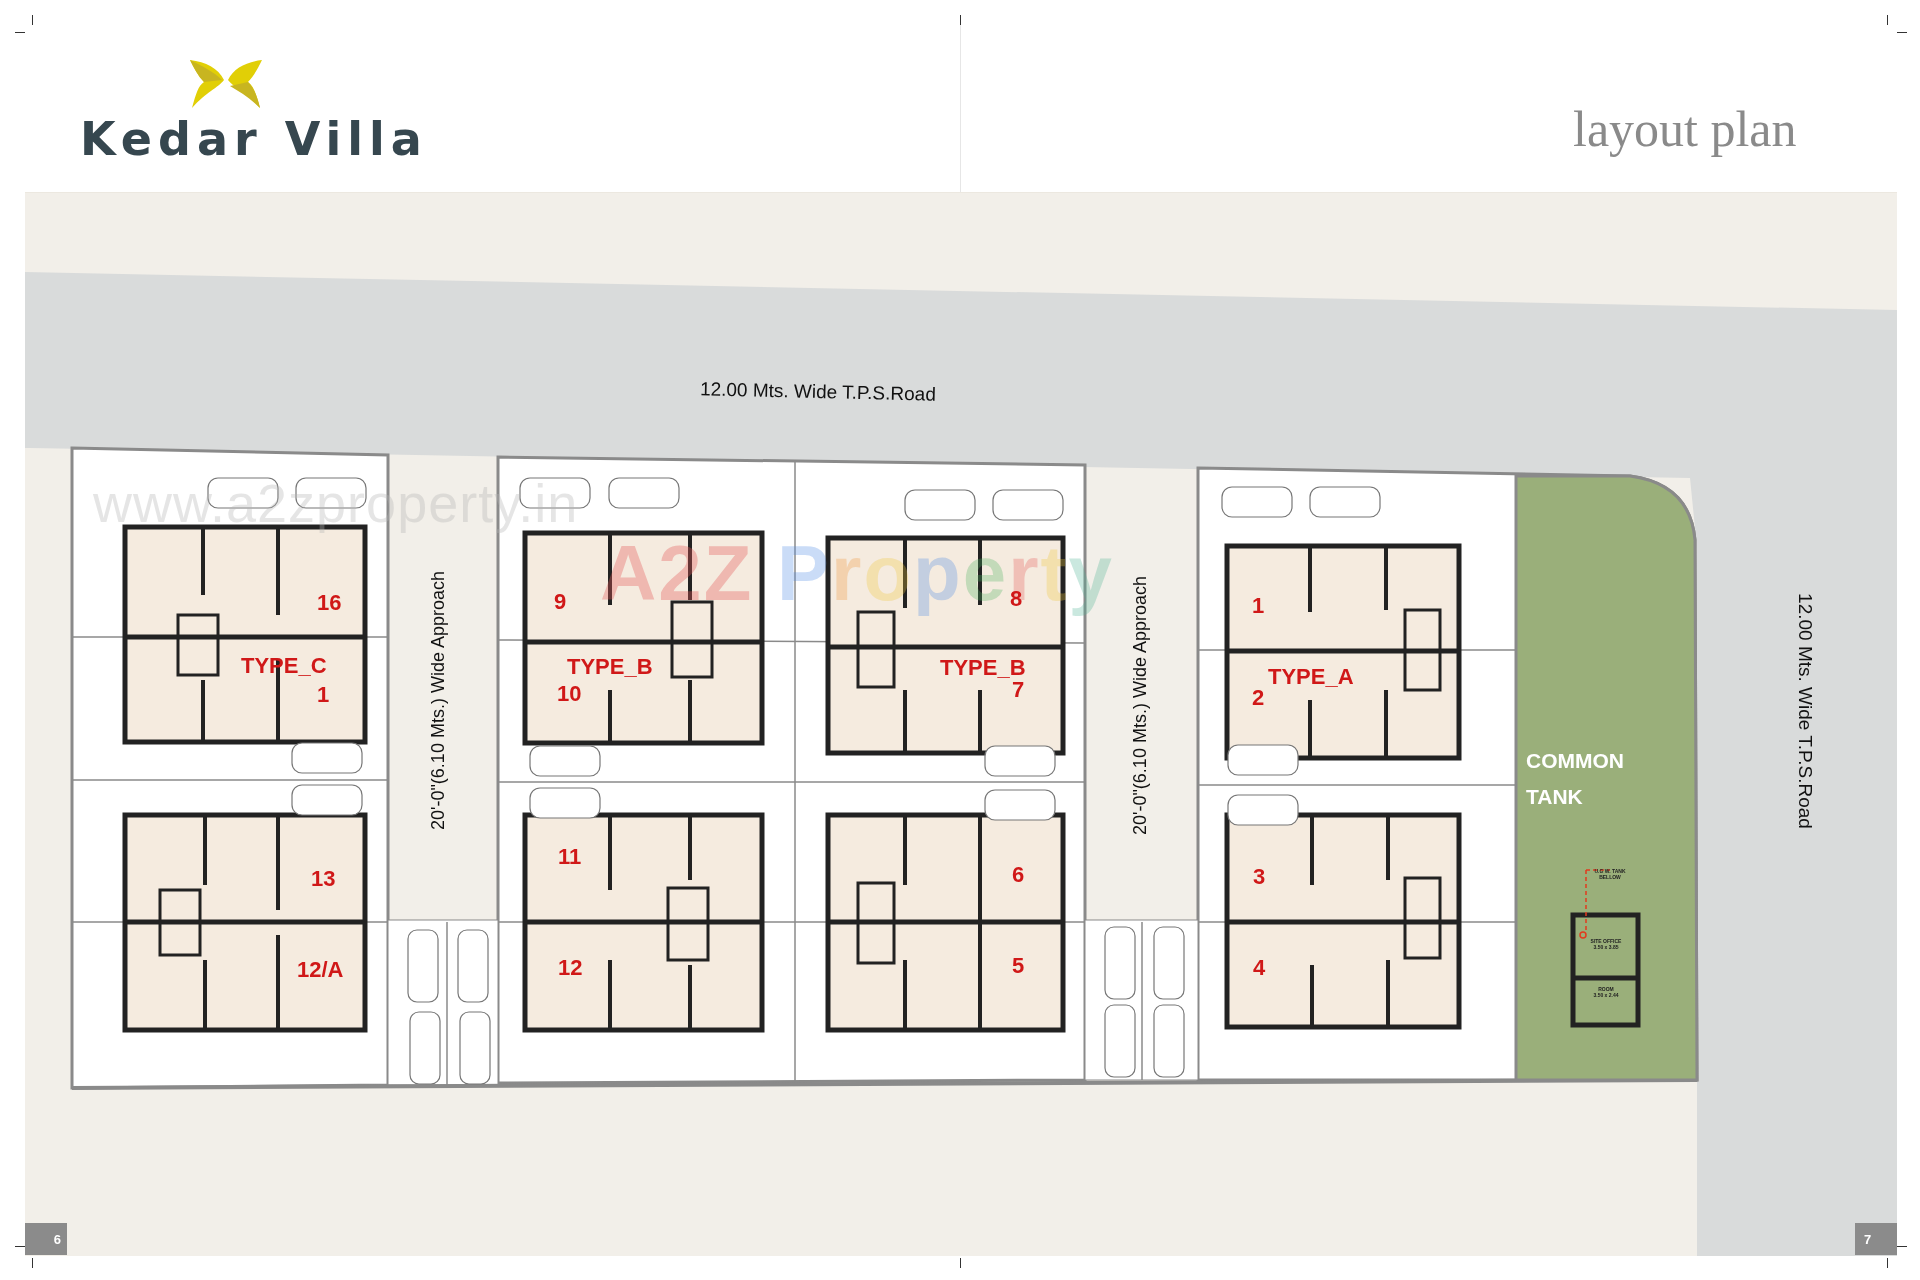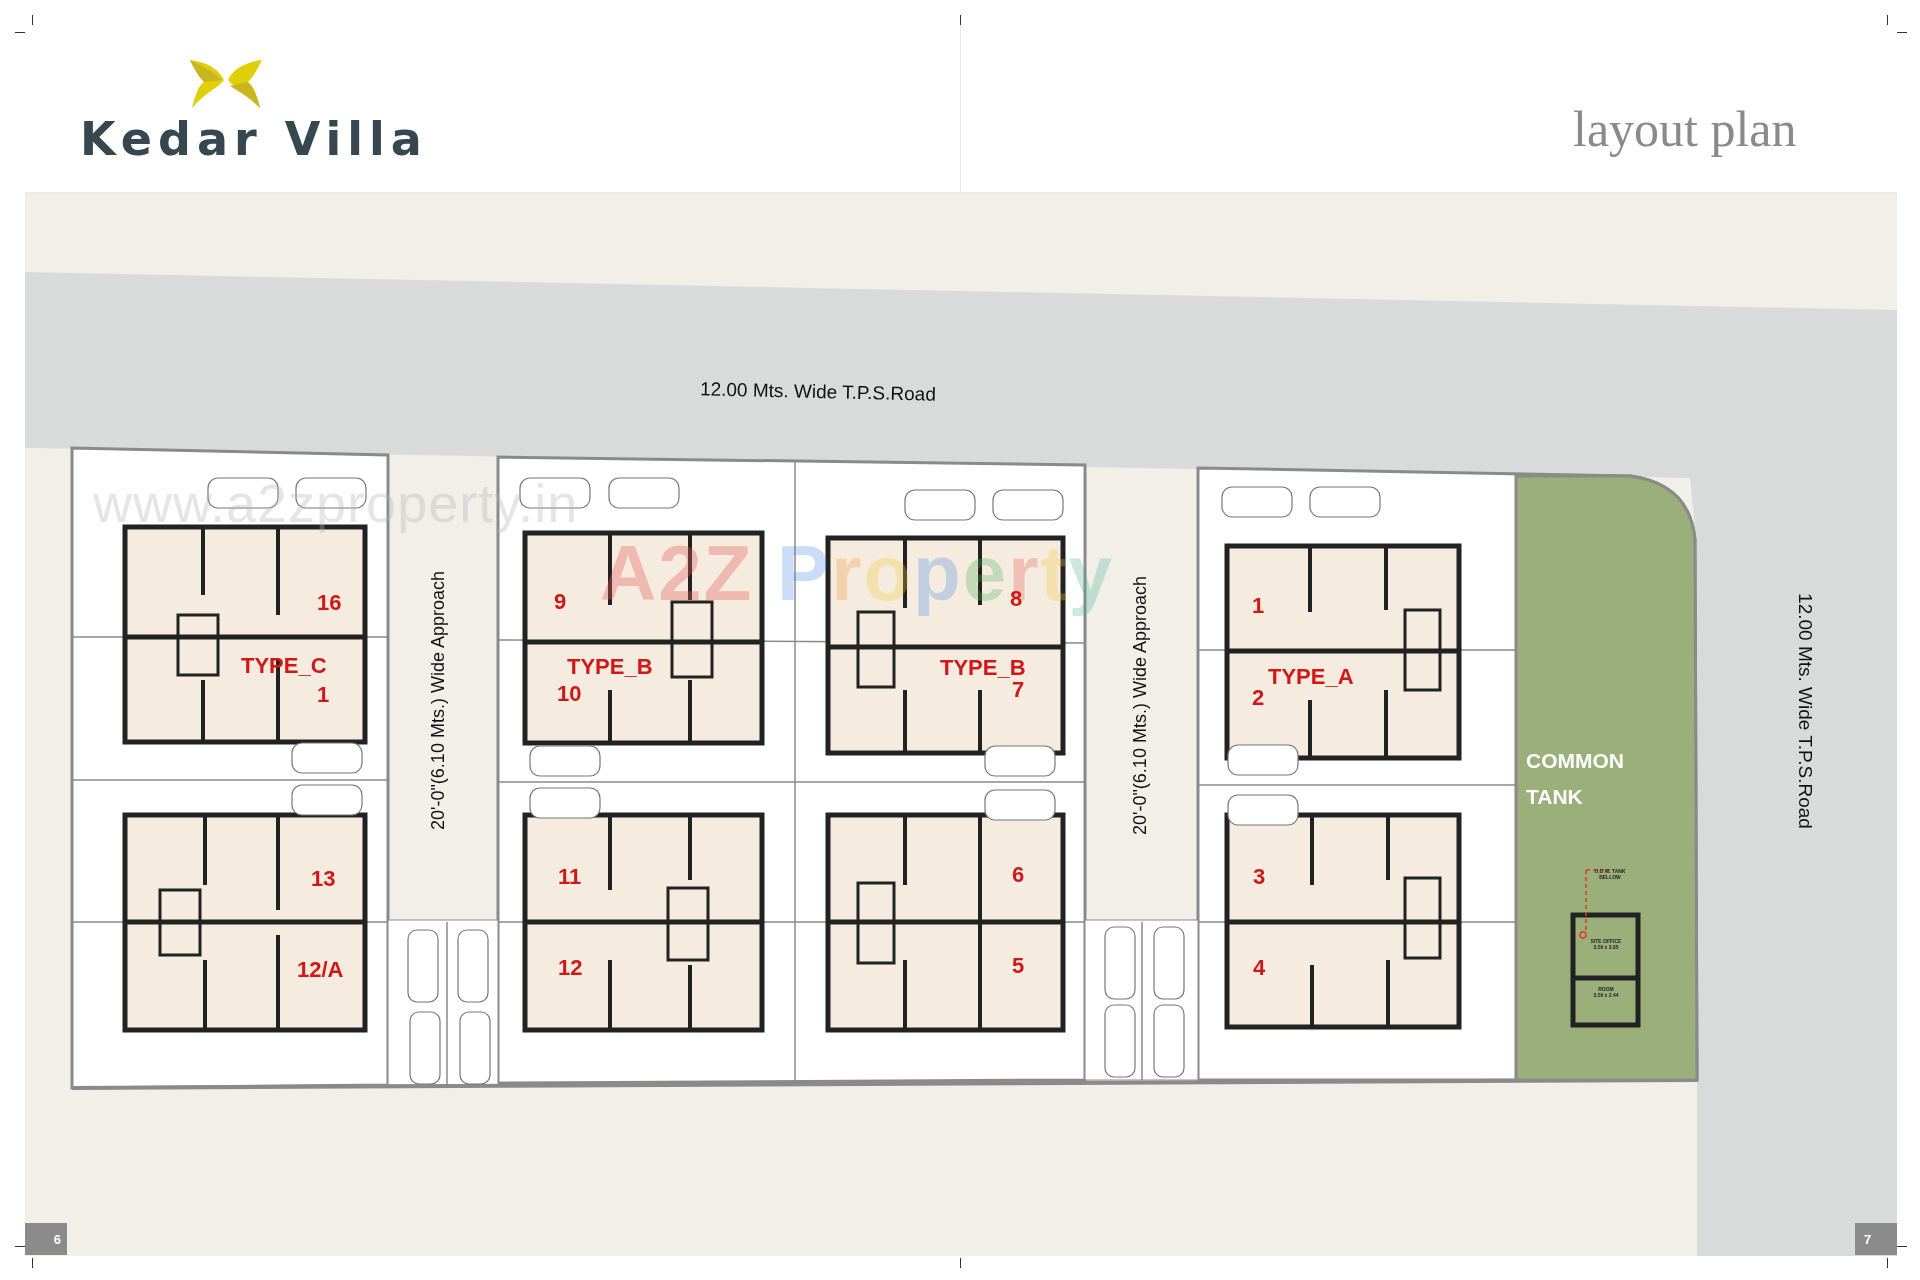--- a/index.html
+++ b/index.html
@@ -191,21 +191,21 @@
 
 <div class="unit" style="left:317px;top:590px;">16</div>
 <div class="type" style="left:241px;top:653px;">TYPE_C</div>
 <div class="unit" style="left:317px;top:682px;">1</div>
 <div class="unit" style="left:311px;top:866px;">13</div>
 <div class="unit" style="left:297px;top:957px;">12/A</div>
 
 <div class="unit" style="left:554px;top:589px;">9</div>
 <div class="type" style="left:567px;top:654px;">TYPE_B</div>
 <div class="unit" style="left:557px;top:681px;">10</div>
-<div class="unit" style="left:558px;top:864px;text-align:center;">11</div>
+<div class="unit" style="left:558px;top:844px;text-align:center;">11</div>
 <div class="unit" style="left:558px;top:955px;">12</div>
 
 <div class="unit" style="left:1010px;top:586px;">8</div>
 <div class="type" style="left:940px;top:655px;">TYPE_B</div>
 <div class="unit" style="left:1012px;top:677px;">7</div>
 <div class="unit" style="left:1012px;top:862px;">6</div>
 <div class="unit" style="left:1012px;top:953px;">5</div>
 
 <div class="unit" style="left:1252px;top:593px;">1</div>
 <div class="type" style="left:1268px;top:664px;">TYPE_A</div>

